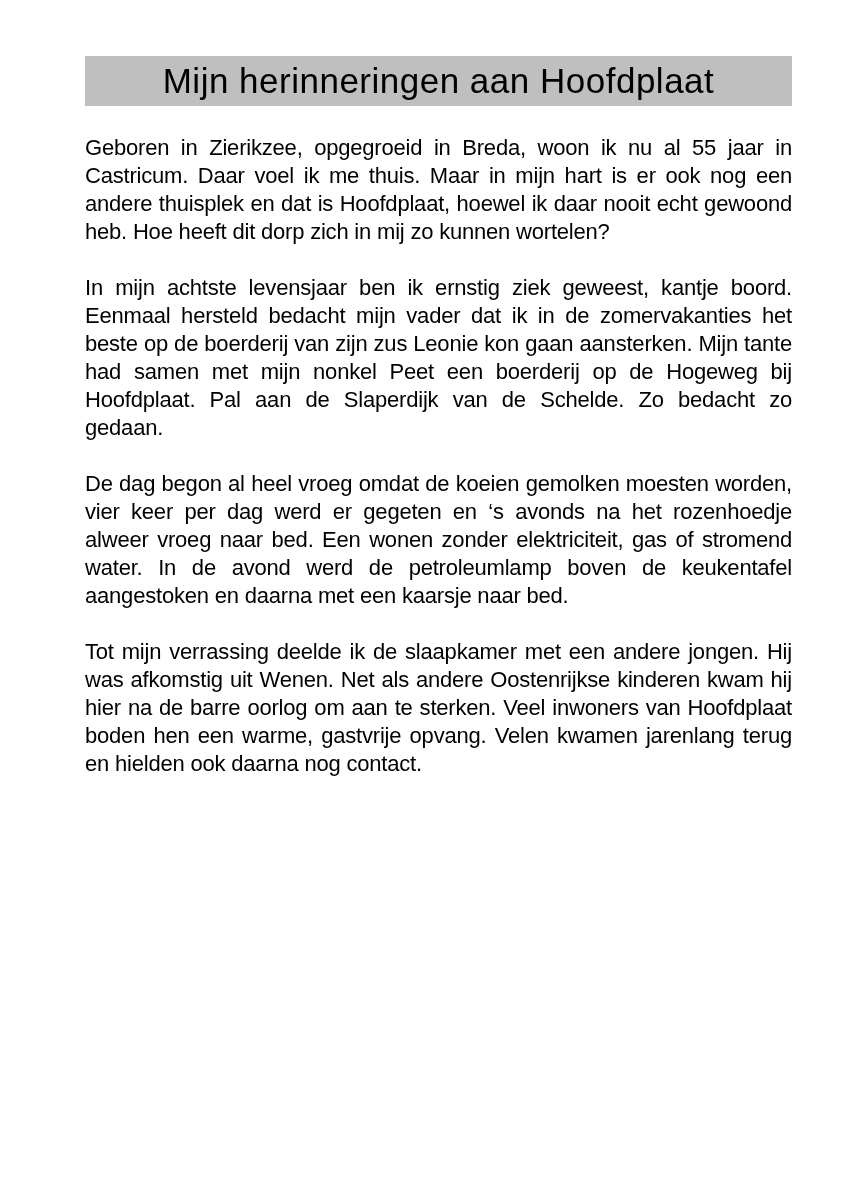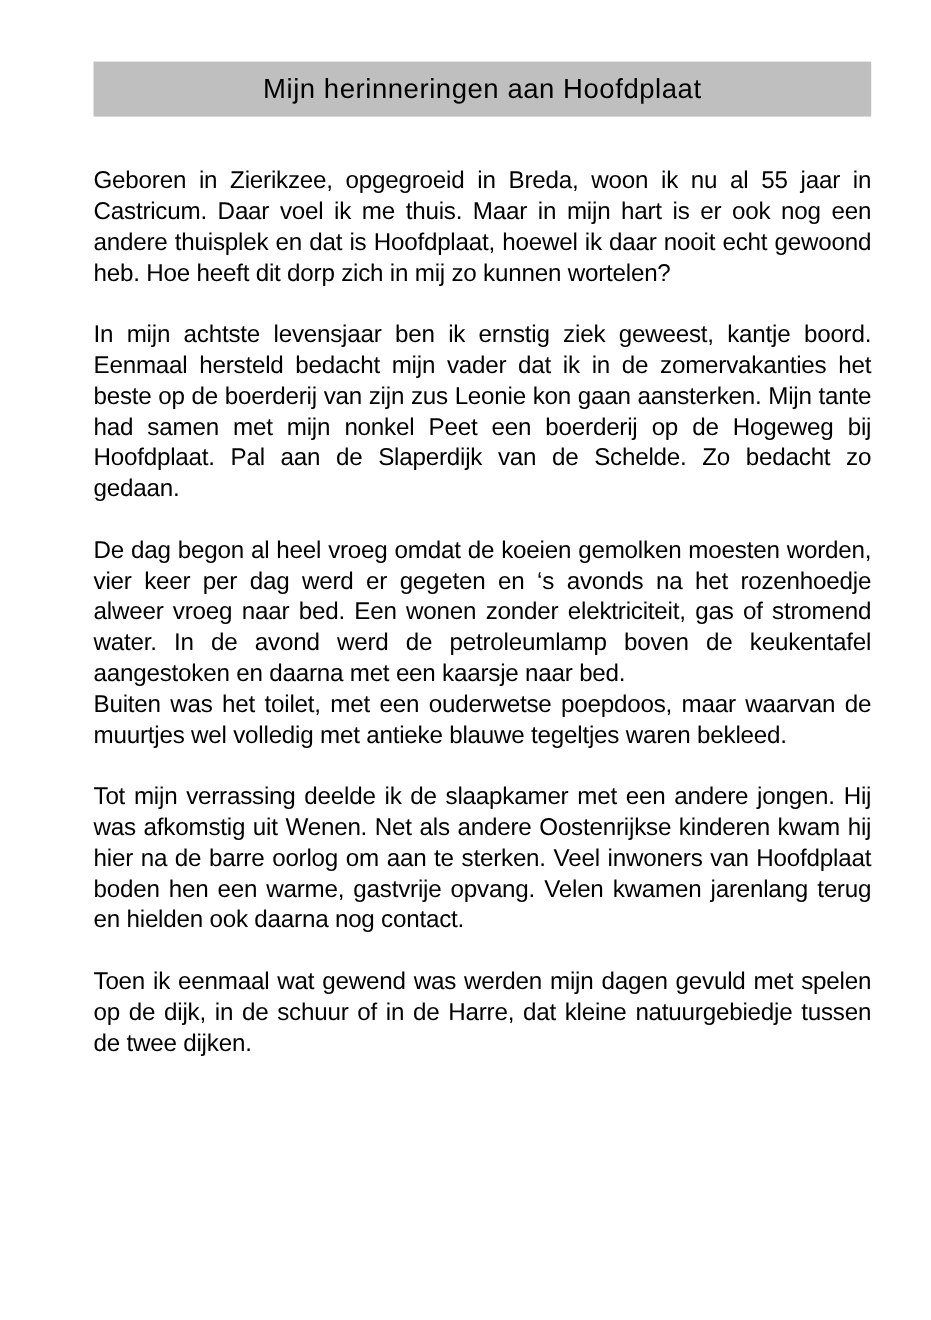--- a/index.html
+++ b/index.html
@@ -22,38 +22,38 @@
     top: 56px;
     width: 707px;
     height: 50px;
     background: var(--banner-color, #bfbfbf);
     display: flex;
     align-items: center;
     justify-content: center;
   }
   .title-banner h1 {
     margin: 0;
-    font-size: 25px;
+    font-size: 35px;
     font-weight: 400;
     letter-spacing: 0.5px;
     white-space: nowrap;
     color: var(--text-color, #000000);
   }
   .body-text {
     position: absolute;
     left: 85px;
     top: 134px;
     width: 707px;
     font-size: 22px;
     line-height: 28px;
     text-align: justify;
     letter-spacing: -0.2px;
   }
   .block {
-    margin: 16px 0 28px 0;
+    margin: 0 0 28px 0;
   }
   .block:last-child {
     margin-bottom: 0;
   }
   .block p {
     margin: 0;
     padding: 0;
     hyphens: none;
   }
 </style>
@@ -71,26 +71,24 @@
     <section class="block">
       <p>Geboren in Zierikzee, opgegroeid in Breda, woon ik nu al 55 jaar in Castricum. Daar voel ik me thuis. Maar in mijn hart is er ook nog een andere thuisplek en dat is Hoofdplaat, hoewel ik daar nooit echt gewoond heb. Hoe heeft dit dorp zich in mij zo kunnen wortelen?</p>
     </section>
 
     <section class="block">
       <p>In mijn achtste levensjaar ben ik ernstig ziek geweest, kantje boord. Eenmaal hersteld bedacht mijn vader dat ik in de zomervakanties het beste op de boerderij van zijn zus Leonie kon gaan aansterken. Mijn tante had samen met mijn nonkel Peet een boerderij op de Hogeweg bij Hoofdplaat. Pal aan de Slaperdijk van de Schelde. Zo bedacht zo gedaan.</p>
     </section>
 
     <section class="block">
       <p>De dag begon al heel vroeg omdat de koeien gemolken moesten worden, vier keer per dag werd er gegeten en ‘s avonds na het rozenhoedje alweer vroeg naar bed. Een wonen zonder elektriciteit, gas of stromend water. In de avond werd de petroleumlamp boven de keukentafel aangestoken en daarna met een kaarsje naar bed.</p>
-      <p>Buiten was het toilet, met een ouderwetse poepdoos, maar waarvan de muurtjes wel volledig met antieke blauwe tegeltjes waren bekleed.</p>
     </section>
 
     <section class="block">
       <p>Tot mijn verrassing deelde ik de slaapkamer met een andere jongen. Hij was afkomstig uit Wenen. Net als andere Oostenrijkse kinderen kwam hij hier na de barre oorlog om aan te sterken. Veel inwoners van Hoofdplaat boden hen een warme, gastvrije opvang. Velen kwamen jarenlang terug en hielden ook daarna nog contact.</p>
     </section>
 
     <section class="block">
-      <p>Toen ik eenmaal wat gewend was werden mijn dagen gevuld met spelen op de dijk, in de schuur of in de Harre, dat kleine natuurgebiedje tussen de twee dijken.</p>
     </section>
 
   </main>
 
 </div>
 
 </body></html>

